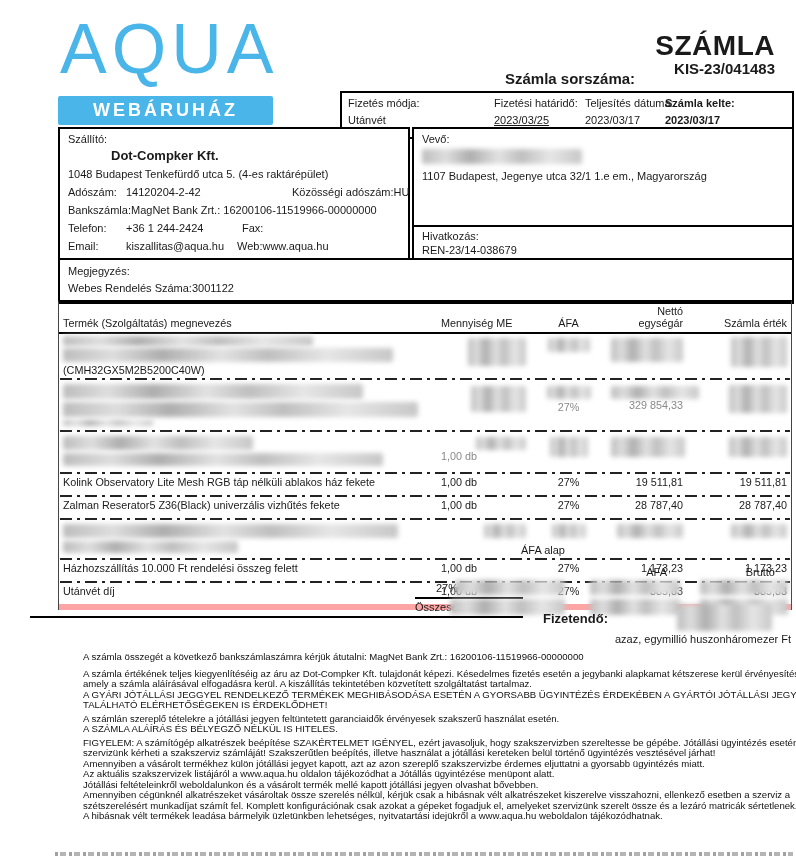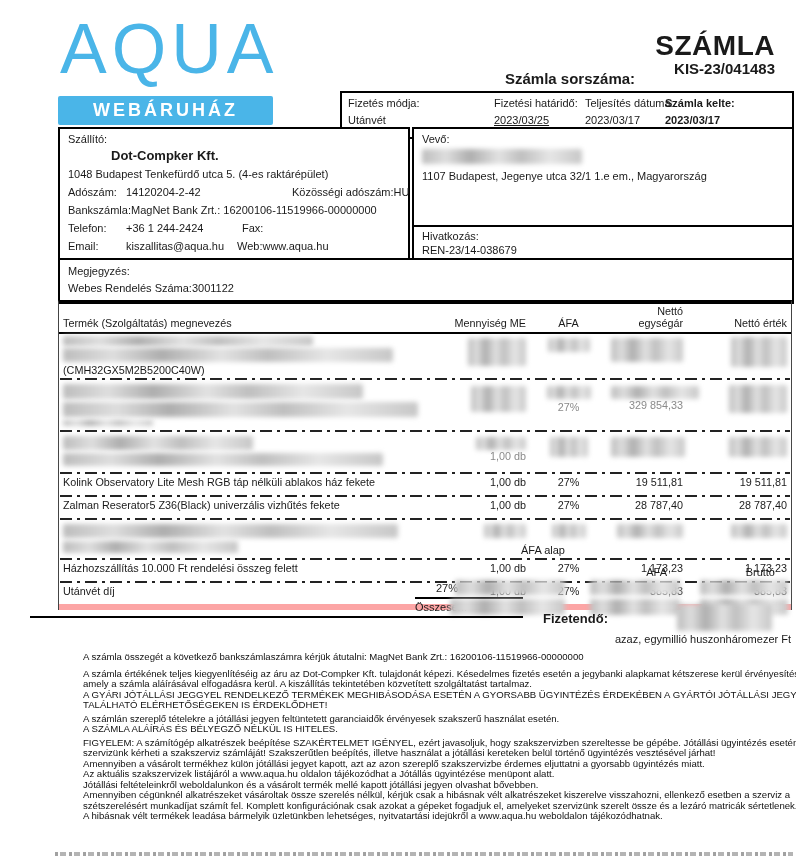--- a/index.html
+++ b/index.html
@@ -32,21 +32,21 @@
   .box .pad{padding:3px 8px;}
   .srow{white-space:nowrap;line-height:18px;}
   .lab{display:inline-block;width:58px;}
   .supname{font-size:13px;font-weight:bold;line-height:18px;padding-left:43px;}
   
   .itable{position:absolute;left:58px;top:300px;width:732px;border-top:2px solid #000;
     border-left:1px solid #444;border-right:1px solid #444;font-size:10.8px;}
   .thead{display:flex;border-bottom:2px solid #000;padding:3px 4px;align-items:flex-end;}
   .trow{display:flex;padding:2px 4px;align-items:flex-start;}
   .c-name{flex:1;padding-right:6px;}
-  .c-qty{width:85px;text-align:right;}
+  .c-qty{width:85px;}
   .c-vat{width:85px;text-align:center;}
   .c-unit{width:105px;text-align:right;padding-right:33px;box-sizing:border-box;}
   .c-total{width:71px;text-align:right;}
   .dashsep{height:2px;margin:0 1px;
     background:repeating-linear-gradient(90deg,#222 0 12px,transparent 12px 17px,#222 17px 20px,transparent 20px 25px);}
   .tbottom{border-bottom:6px solid #fca5a5;}
   
   .rb{background:linear-gradient(90deg,#bdbdbd 0%,#dedede 15%,#aeaeae 30%,#e2e2e2 48%,#bfbfbf 62%,#e6e6e6 80%,#c7c7c7 100%);
     filter:blur(2.6px);border-radius:2px;}
   .rb.blk{display:block;}
@@ -135,21 +135,21 @@
       <div style="line-height:17px;">Webes Rendelés Száma:3001122</div>
     </div>
   </div>
 
   <div class="itable">
     <div class="thead">
       <div class="c-name">Termék (Szolgáltatás) megnevezés</div>
       <div class="c-qty">Mennyiség ME</div>
       <div class="c-vat">ÁFA</div>
       <div class="c-unit">Nettó egységár</div>
-      <div class="c-total">Nettó érték</div>
+      <div class="c-total">Számla érték</div>
     </div>
 
     <div class="trow" style="height:40px;">
       <div class="c-name">
         <div class="rb blk" style="width:250px;height:10px;margin:0 0 2px 0;"></div>
         <div class="rb blk" style="width:330px;height:14px;margin:0 0 2px 0;"></div>
         <div>(CMH32GX5M2B5200C40W)</div>
       </div>
       <div class="c-qty">
           <div class="rb ra" style="width:58px;height:28px;margin-top:2px;"></div>

